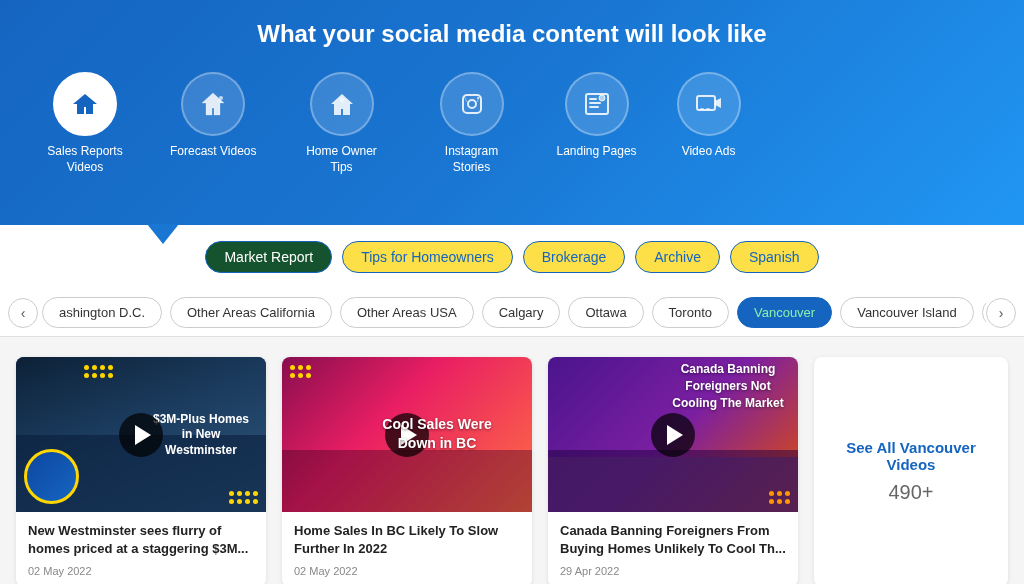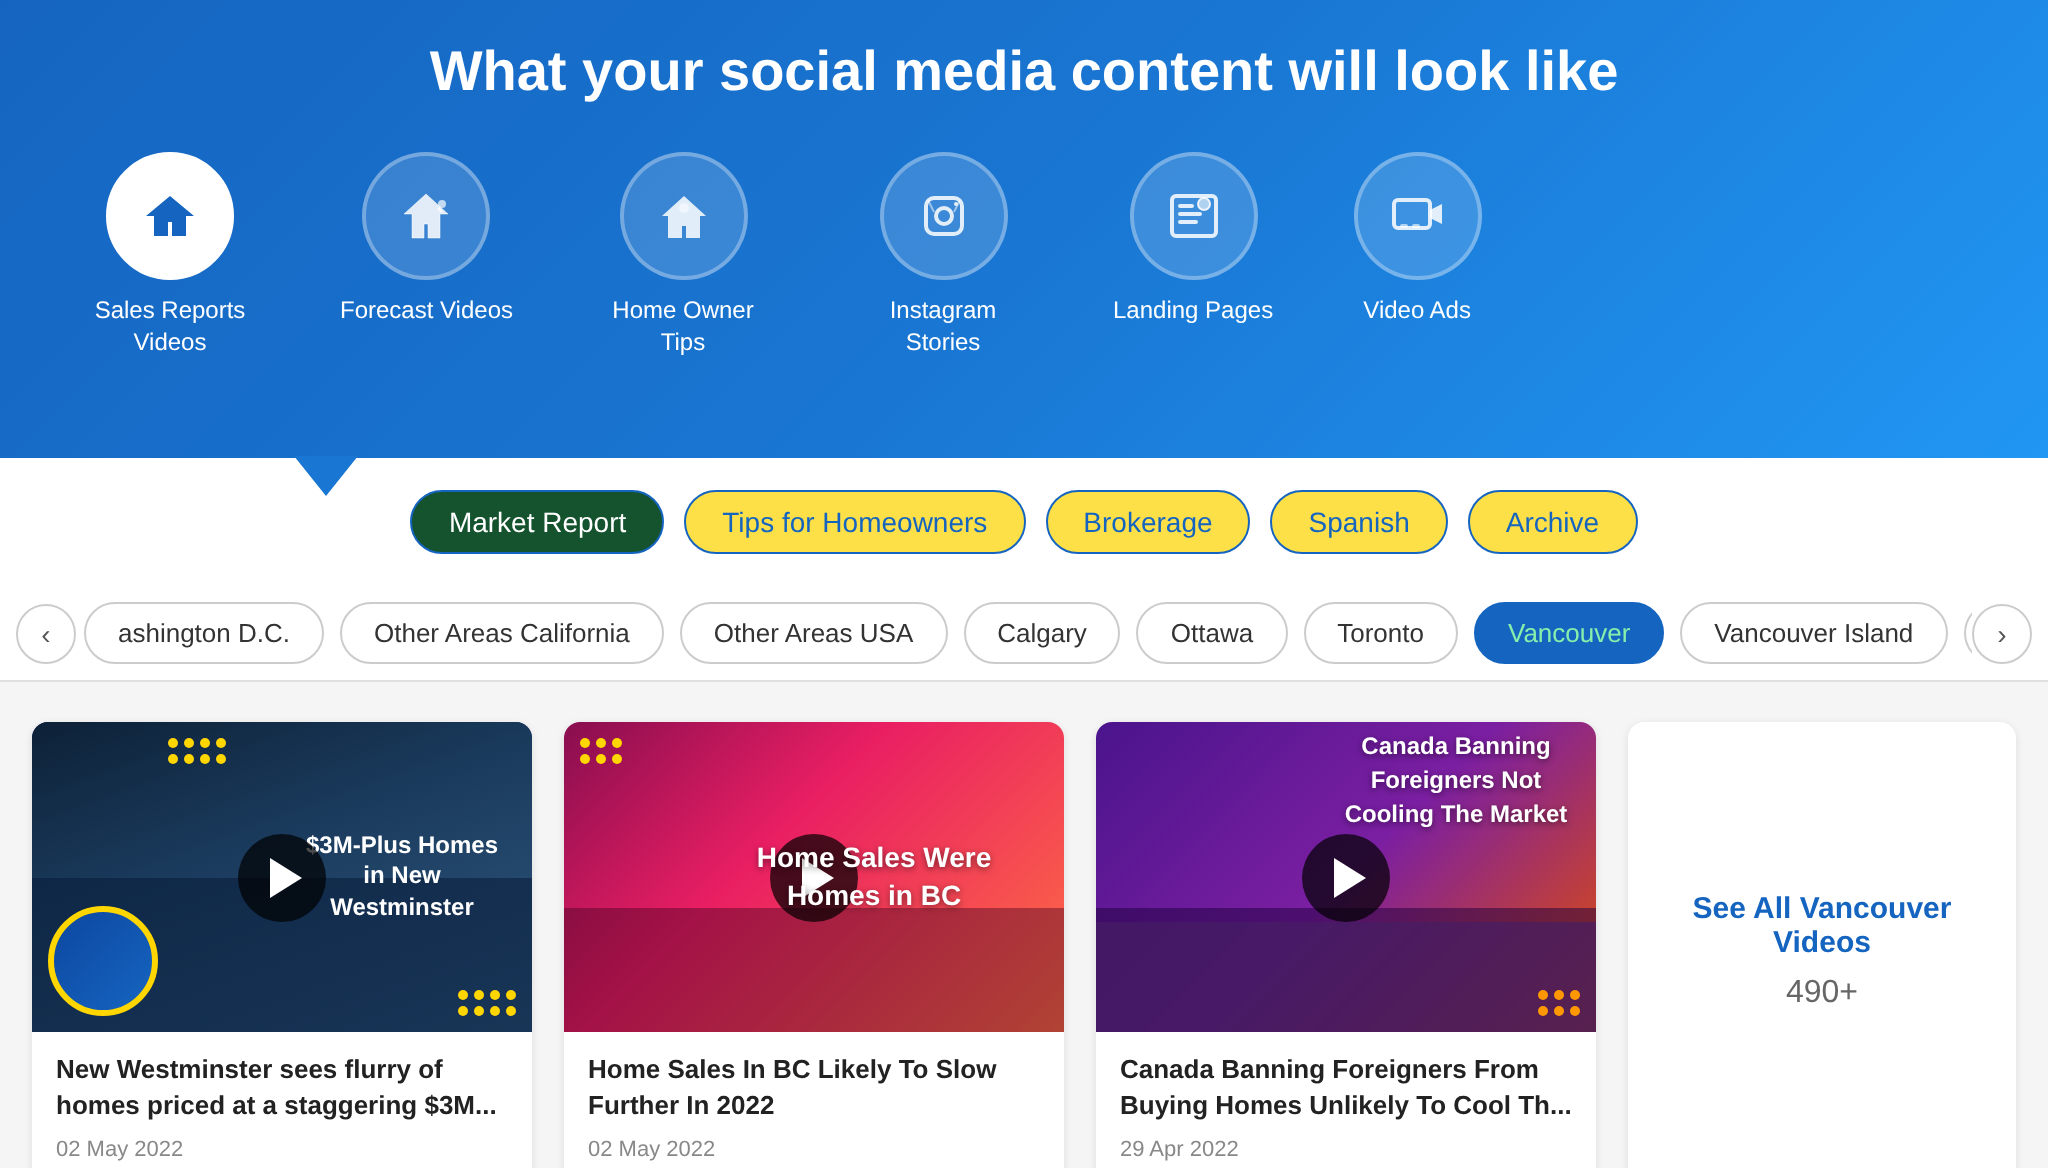--- a/index.html
+++ b/index.html
@@ -7,21 +7,21 @@
 
     
     .header-banner {
       background: linear-gradient(135deg, #1565c0 0%, #1976d2 50%, #2196f3 100%);
       padding: 20px 40px 50px;
       text-align: center;
       position: relative;
     }
     .header-title {
       color: white;
-      font-size: 28px;
+      font-size: 24px;
       font-weight: 700;
       margin-bottom: 24px;
     }
     .category-icons {
       display: flex;
       justify-content: flex-start;
       gap: 40px;
       align-items: flex-start;
     }
     .category-item {
@@ -252,21 +252,21 @@
     .see-all-link {
       color: #1565c0;
       font-size: 15px;
       font-weight: 600;
       text-align: center;
       cursor: pointer;
       margin-bottom: 8px;
     }
     .see-all-count {
       color: #666;
-      font-size: 16px;
+      font-size: 20px;
     }
     .dot-yellow { width: 5px; height: 5px; background: #ffd600; border-radius: 50%; }
   </style>
 </head>
 <body>
 
 <div class="header-banner">
   <h1 class="header-title">What your social media content will look like</h1>
   <div class="category-icons">
 
@@ -338,22 +338,22 @@
     </div>
 
   </div>
   <div class="triangle-pointer"></div>
 </div>
 
 <div class="filter-tabs">
   <button class="filter-tab active">Market Report</button>
   <button class="filter-tab">Tips for Homeowners</button>
   <button class="filter-tab">Brokerage</button>
+  <button class="filter-tab">Archive</button>
   <button class="filter-tab">Spanish</button>
-  <button class="filter-tab">Archive</button>
 </div>
 
 <div class="location-scroll-wrapper">
   <div class="scroll-arrow">‹</div>
   <div class="location-tabs">
     <button class="location-tab">ashington D.C.</button>
     <button class="location-tab">Other Areas California</button>
     <button class="location-tab">Other Areas USA</button>
     <button class="location-tab">Calgary</button>
     <button class="location-tab">Ottawa</button>
@@ -411,21 +411,21 @@
       </div>
     </div>
 
     <div class="video-card">
       <div class="video-thumbnail">
         <div style="position:absolute;top:0;left:0;right:0;bottom:0;background:linear-gradient(135deg,#880e4f 0%,#e91e63 40%,#ff7043 100%);"></div>
         <div style="position:absolute;bottom:0;left:0;right:0;height:40%;background:rgba(60,0,30,0.4);"></div>
         <div class="play-button">
           <div class="play-icon"></div>
         </div>
-        <div style="position:absolute;top:50%;left:50%;transform:translate(-50%,-50%);color:white;font-size:14px;font-weight:700;text-align:center;line-height:1.4;width:140px;text-shadow:0 1px 3px rgba(0,0,0,0.5);margin-left:30px;">Home Sales Were Homes in BC</div>
+        <div style="position:absolute;top:50%;left:50%;transform:translate(-50%,-50%);color:white;font-size:14px;font-weight:700;text-align:center;line-height:1.4;width:140px;text-shadow:0 1px 3px rgba(0,0,0,0.5);margin-left:30px;">Cool Sales Were Down in BC</div>
         <div style="position:absolute;top:8px;left:8px;display:grid;grid-template-columns:repeat(3,5px);gap:3px;">
           <div style="width:5px;height:5px;background:#ffd600;border-radius:50%;"></div>
           <div style="width:5px;height:5px;background:#ffd600;border-radius:50%;"></div>
           <div style="width:5px;height:5px;background:#ffd600;border-radius:50%;"></div>
           <div style="width:5px;height:5px;background:#ffd600;border-radius:50%;"></div>
           <div style="width:5px;height:5px;background:#ffd600;border-radius:50%;"></div>
           <div style="width:5px;height:5px;background:#ffd600;border-radius:50%;"></div>
         </div>
       </div>
       <div class="card-body">

